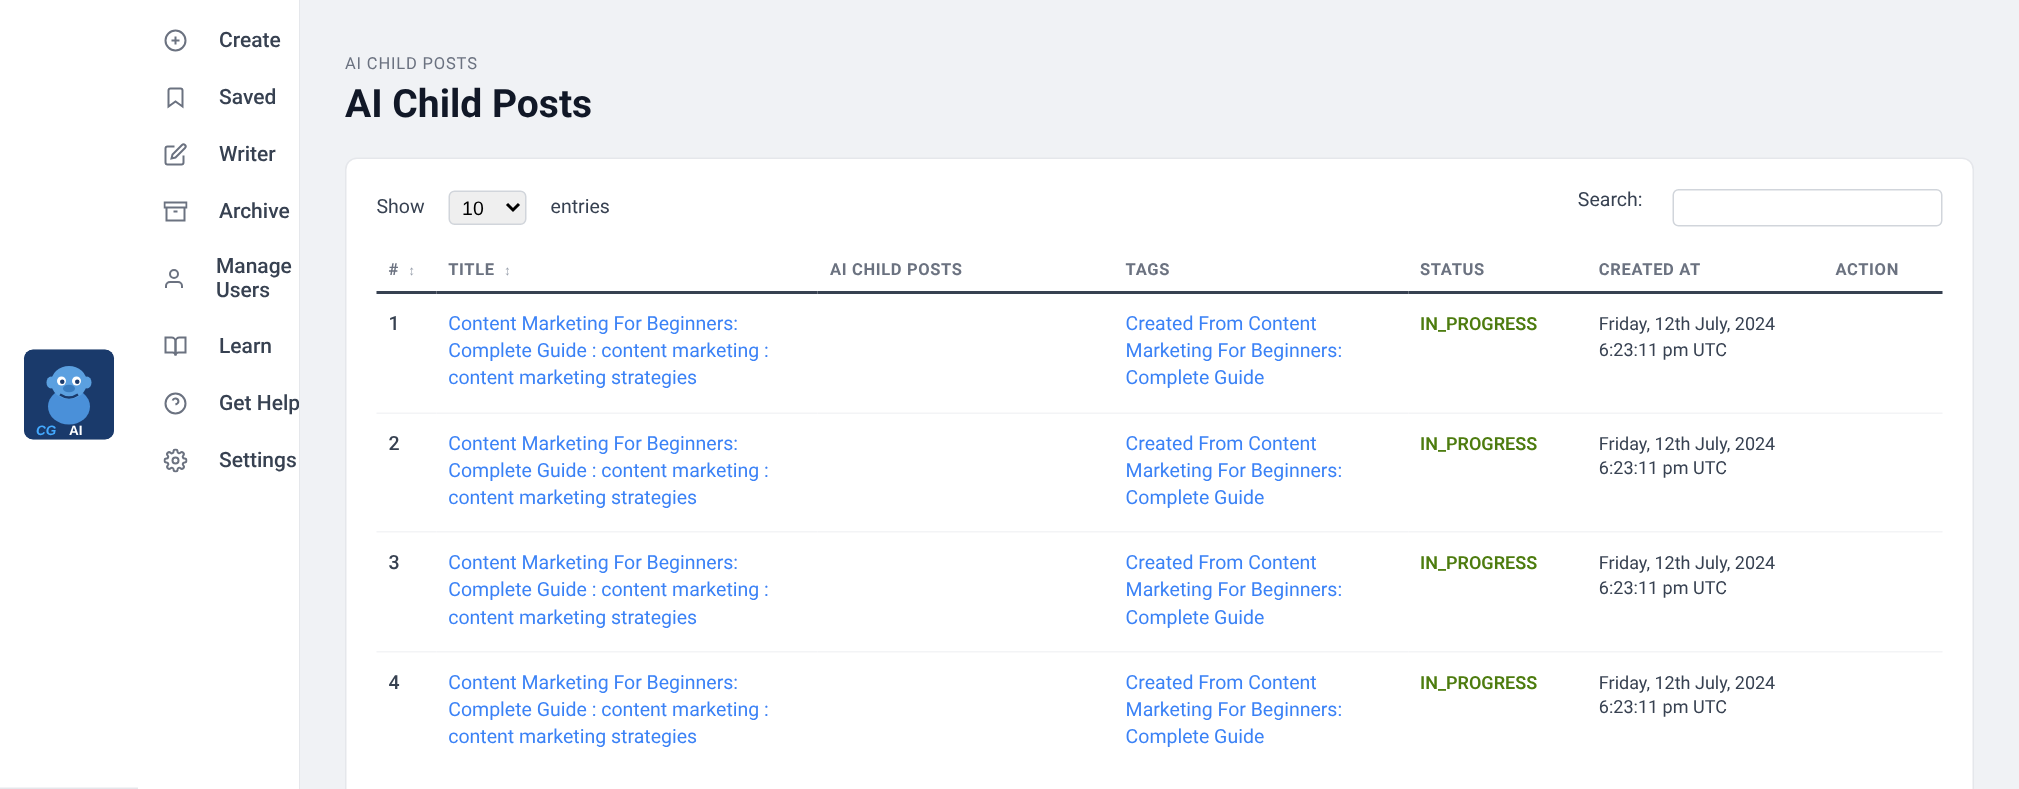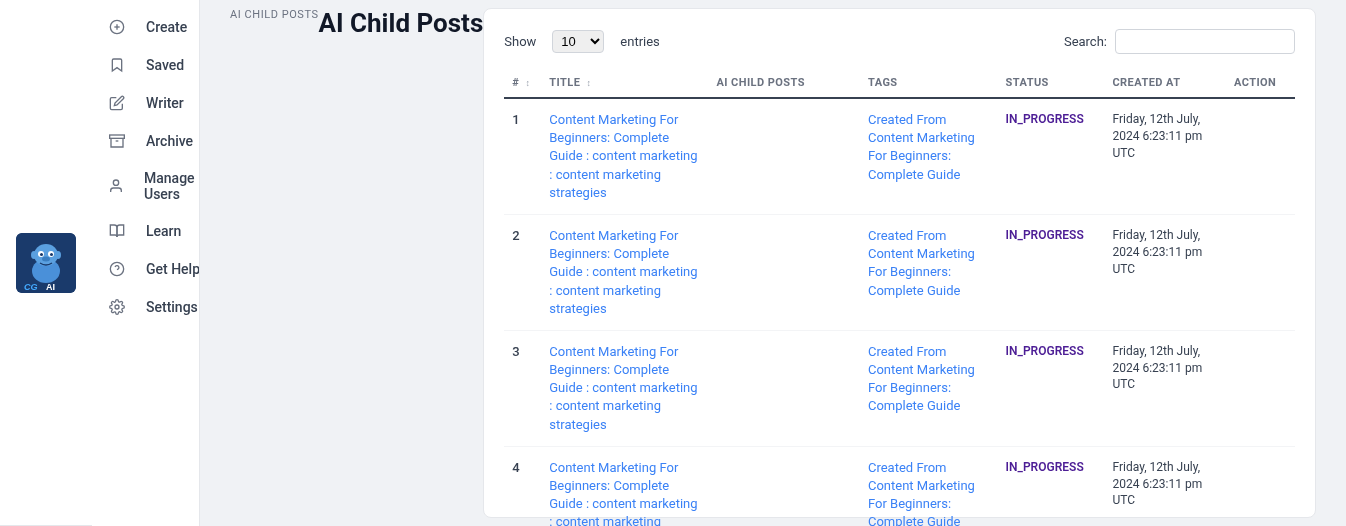--- a/index.html
+++ b/index.html
@@ -68,24 +68,24 @@
     }
     .nav-chevron {
       color: #9ca3af;
       font-size: 10px;
     }
 
     
     #main {
       flex: 1;
       display: flex;
-      flex-direction: row;
+      flex-direction: column;
       overflow-y: auto;
       background: #f0f2f5;
-      padding: 8px 30px;
+      padding: 36px 30px;
     }
     .breadcrumb {
       font-size: 11px;
       color: #6b7280;
       text-transform: uppercase;
       letter-spacing: 0.05em;
       margin-bottom: 6px;
     }
     .page-title {
       font-size: 26px;
@@ -116,22 +116,22 @@
       color: #374151;
     }
     .show-entries select {
       border: 1px solid #d1d5db;
       border-radius: 4px;
       padding: 2px 4px;
       font-size: 13px;
     }
     .search-box {
       display: flex;
-      align-items: center;
-      gap: 8px;
+      align-items: flex-start;
+      gap: 20px;
       font-size: 13px;
       color: #374151;
     }
     .search-box input {
       border: 1px solid #d1d5db;
       border-radius: 4px;
       padding: 4px 8px;
       font-size: 13px;
       width: 180px;
     }
@@ -169,21 +169,21 @@
     tbody td {
       padding: 12px 8px;
       vertical-align: top;
       color: #374151;
       font-size: 13px;
       line-height: 1.4;
     }
     td.num-cell { color: #374151; font-weight: 500; }
     td.title-cell a { color: #3b82f6; text-decoration: none; }
     td.tags-cell a { color: #3b82f6; text-decoration: none; }
-    td.status-cell { color: #4c1d95; font-weight: 600; font-size: 12px; }
+    td.status-cell { color: #4d7c0f; font-weight: 600; font-size: 12px; }
     td.created-cell { color: #374151; font-size: 12px; }
 
     
     .sort-arrow { display: inline-block; margin-left: 3px; color: #9ca3af; font-size: 9px; }
 
     
     .table-footer {
       display: flex;
       justify-content: space-between;
       align-items: center;

